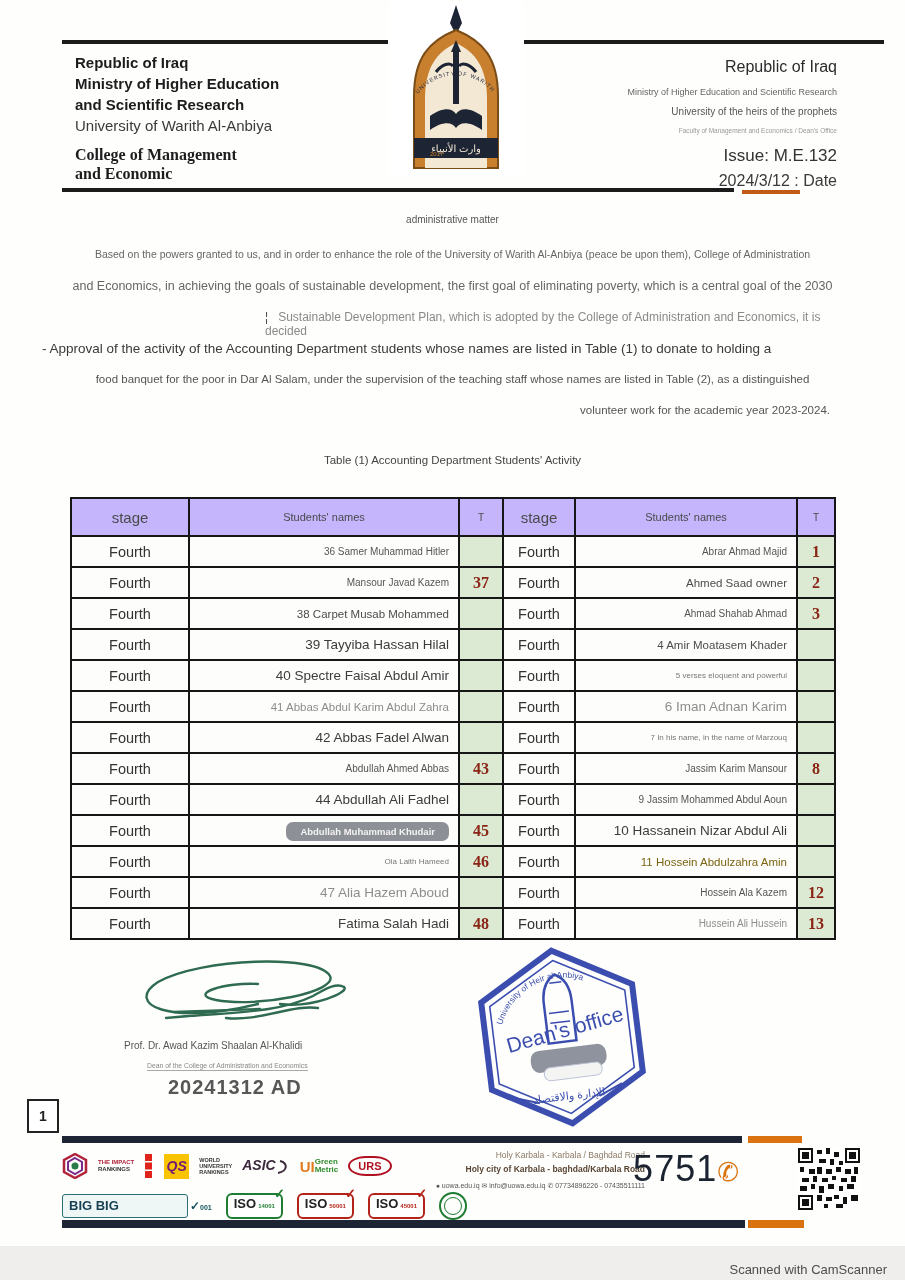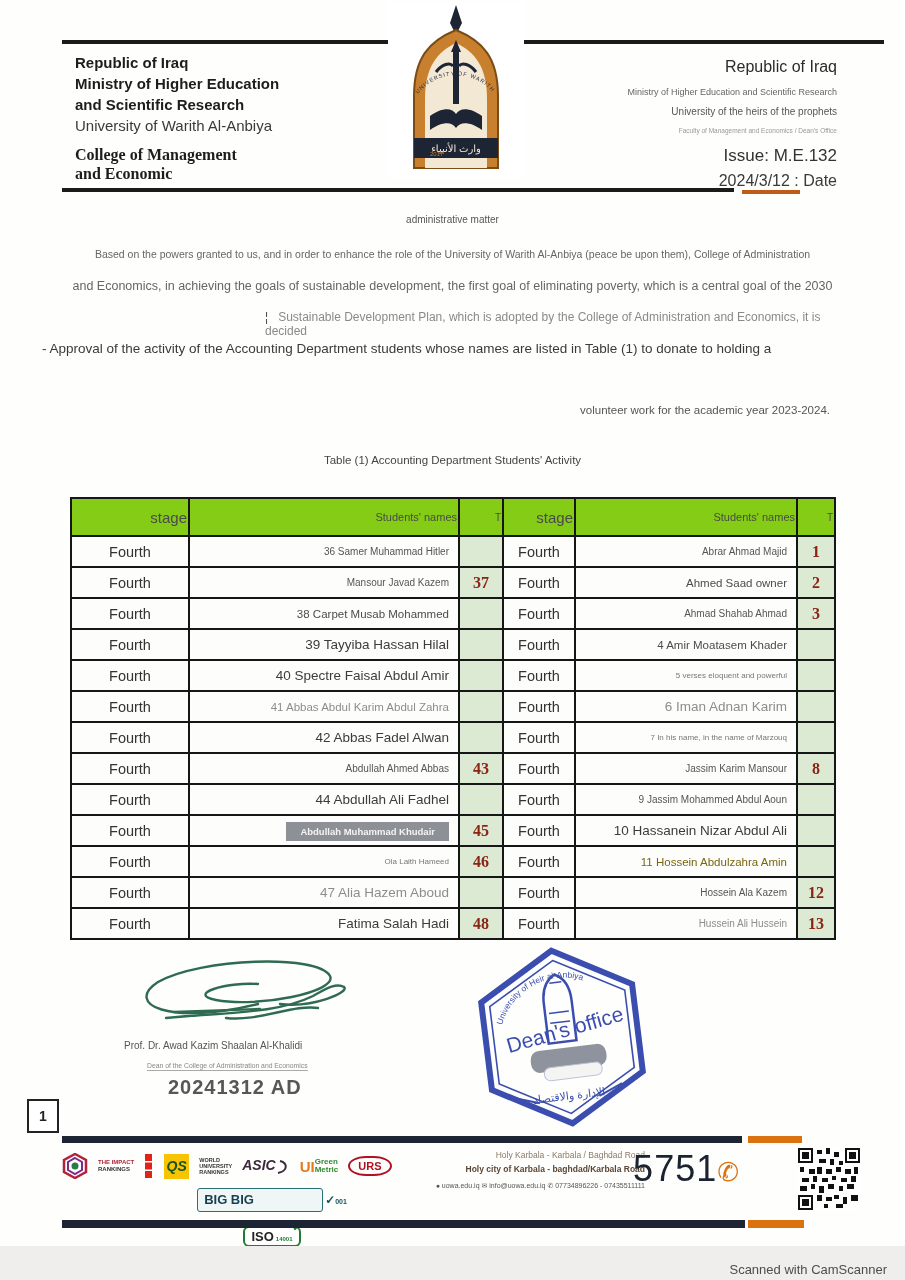--- a/index.html
+++ b/index.html
@@ -20,53 +20,53 @@
   .hr4{font-size:6.5px;color:#999;margin-top:10px;}
   .hr5{font-size:17px;color:#333;margin-top:12px;}
   .hr6{font-size:16px;color:#3a3a3a;margin-top:6px;}
   .emblem{position:absolute;left:388px;top:2px;background:#fff;padding:0 4px;}
   
   .bodyline{position:absolute;left:0;width:905px;color:#666;}
   .center{text-align:center;}
   
   table.students{position:absolute;left:70px;top:497px;border-collapse:collapse;table-layout:fixed;}
   table.students th,table.students td{border:2px solid #161616;overflow:hidden;white-space:nowrap;}
-  table.students th{background:#84cc16;color:#4a4a4a;font-weight:normal;height:34px;text-align:right;}
+  table.students th{background:#c4b5fd;color:#4a4a4a;font-weight:normal;height:34px;}
   th.h-stage{font-size:15px;}
   th.h-names{font-size:11px;}
   th.h-t{font-size:10px;background:#d6e6c8;}
   td{height:27px;background:#fdfdfc;}
   td.stage{font-size:14.5px;color:#333;text-align:center;}
   td.name{text-align:right;padding-right:9px;color:#4a4a4a;}
   td.tnum{background:#dcead3;text-align:center;font-family:"Liberation Serif",serif;
           font-weight:bold;font-size:16px;color:#8a2415;}
   td.name.xs{font-size:8px;color:#777;}
   td.name.s{font-size:10px;color:#555;}
   td.name.m{font-size:11.5px;color:#4c4c4c;}
   td.name.l{font-size:13.5px;color:#3c3c3c;}
   td.name.muted{color:#8d8d8d;}
   td.name.olive{color:#7a6410;}
-  .pill{display:inline-block;background:#8e9097;color:#f4f4f4;border-radius:0;
+  .pill{display:inline-block;background:#8e9097;color:#f4f4f4;border-radius:7px;
         padding:4px 14px;font-size:9.5px;font-weight:bold;text-align:right;}
   
   .sig-name{position:absolute;left:124px;top:1040px;font-size:10px;color:#555;}
   .sig-title{position:absolute;left:147px;top:1062px;font-size:6.8px;color:#888;
              border-bottom:1px solid #aaa;padding-bottom:1px;}
   .sig-date{position:absolute;left:168px;top:1076px;font-size:20px;font-weight:bold;
             color:#575757;letter-spacing:1px;}
   
   .pagenum{position:absolute;left:27px;top:1099px;width:28px;height:30px;border:2px solid #222;
            font-size:14px;font-weight:bold;color:#222;text-align:center;line-height:30px;background:#fff;}
   
   .f-logos{position:absolute;left:62px;top:1148px;width:420px;}
   .logo-row{display:flex;align-items:center;gap:10px;height:36px;}
   .txt-impact{font-size:6px;font-weight:bold;color:#b0233a;line-height:7px;}
   .txt-impact span{color:#333;}
   .txt-wur{font-size:5.5px;font-weight:bold;color:#333;line-height:6px;}
-  .qsbox{width:25px;height:25px;background:#f8c300;color:#14532d;font-weight:bold;font-size:14px;
+  .qsbox{width:25px;height:25px;background:#f8c300;color:#701a75;font-weight:bold;font-size:14px;
          text-align:center;line-height:25px;font-style:italic;}
   .asic{font-size:14px;font-weight:bold;font-style:italic;color:#3c2a3c;}
   .ui{font-size:15px;font-weight:bold;color:#e07c1f;}
   .uigreen{font-size:8px;font-weight:bold;color:#2e8b2e;line-height:8px;}
   .urs{border:2px solid #b01020;border-radius:50%/60%;padding:2px 8px;color:#b01020;
        font-weight:bold;font-size:11px;}
   .bigbig{width:118px;height:22px;background:#eef7f5;border:1.5px solid #2a6f74;border-radius:3px;
           color:#173f54;font-size:13px;font-weight:bold;line-height:22px;padding-left:6px;}
   .isobadge{border:2px solid;border-radius:6px;height:20px;padding:1px 6px;display:flex;
             align-items:baseline;gap:2px;position:relative;background:#fff;}
@@ -136,20 +136,21 @@
   <div class="rule" style="left:62px;top:188px;width:672px;"></div>
   <div class="rule orange" style="left:742px;top:190px;width:58px;"></div>
 
   <div class="bodyline center" style="top:214px;font-size:10px;color:#555;">administrative matter</div>
   <div class="bodyline center" style="top:248px;font-size:10.5px;">Based on the powers granted to us, and in order to enhance the role of the University of Warith Al-Anbiya (peace be upon them), College of Administration</div>
   <div class="bodyline center" style="top:279px;font-size:12.5px;">and Economics, in achieving the goals of sustainable development, the first goal of eliminating poverty, which is a central goal of the 2030</div>
   <div class="bodyline" style="top:310px;left:265px;width:600px;font-size:12px;color:#8a8a8a;">
     <span style="color:#444;margin-right:10px;">¦</span><span>Sustainable Development Plan, which is adopted by the College of Administration and Economics, it is decided</span>
   </div>
   <div class="bodyline" style="top:341px;left:42px;width:840px;font-size:13.5px;color:#3a3a3a;">- Approval of the activity of the Accounting Department students whose names are listed in Table (1) to donate to holding a</div>
+  <div class="bodyline center" style="top:373px;font-size:11.5px;color:#555;">food banquet for the poor in Dar Al Salam, under the supervision of the teaching staff whose names are listed in Table (2), as a distinguished</div>
   <div class="bodyline" style="top:404px;right:75px;left:auto;width:830px;text-align:right;font-size:11.5px;color:#555;">volunteer work for the academic year 2023-2024.</div>
   <div class="bodyline center" style="top:454px;font-size:11.5px;color:#444;">Table (1) Accounting Department Students' Activity</div>
 
   <table class="students">
     <colgroup>
       <col style="width:118px">
         <col style="width:270px">
         <col style="width:44px">
       <col style="width:72px">
         <col style="width:222px">
@@ -334,21 +335,21 @@
       </div>
       <div class="asic"><span>ASIC</span><svg width="14" height="16" viewBox="0 0 14 16" style="vertical-align:middle;">
             <path d="M2 14 C12 12 12 4 4 2" stroke="#3c2a3c" stroke-width="2" fill="none"></path>
           </svg></div>
       <div style="display:flex;align-items:center;">
         <span class="ui">UI</span>
         <span class="uigreen"><span>Green</span><br><span>Metric</span></span>
       </div>
       <div class="urs">URS</div>
     </div>
-    <div class="logo-row" style="margin-top:4px;gap:14px;flex-direction:column;">
+    <div class="logo-row" style="margin-top:4px;gap:14px;">
       <div style="display:flex;align-items:center;">
         <div class="bigbig">BIG BIG</div>
         <span style="font-size:7px;font-weight:bold;color:#14525a;margin-left:2px;"><span style="font-size:12px;">✓</span><span>001</span></span>
       </div>
       <div class="isobadge green">
         <span class="iso">ISO</span>
           <span class="num">14001</span>
           <span class="chk">✓</span>
       </div>
       <div class="isobadge red">

